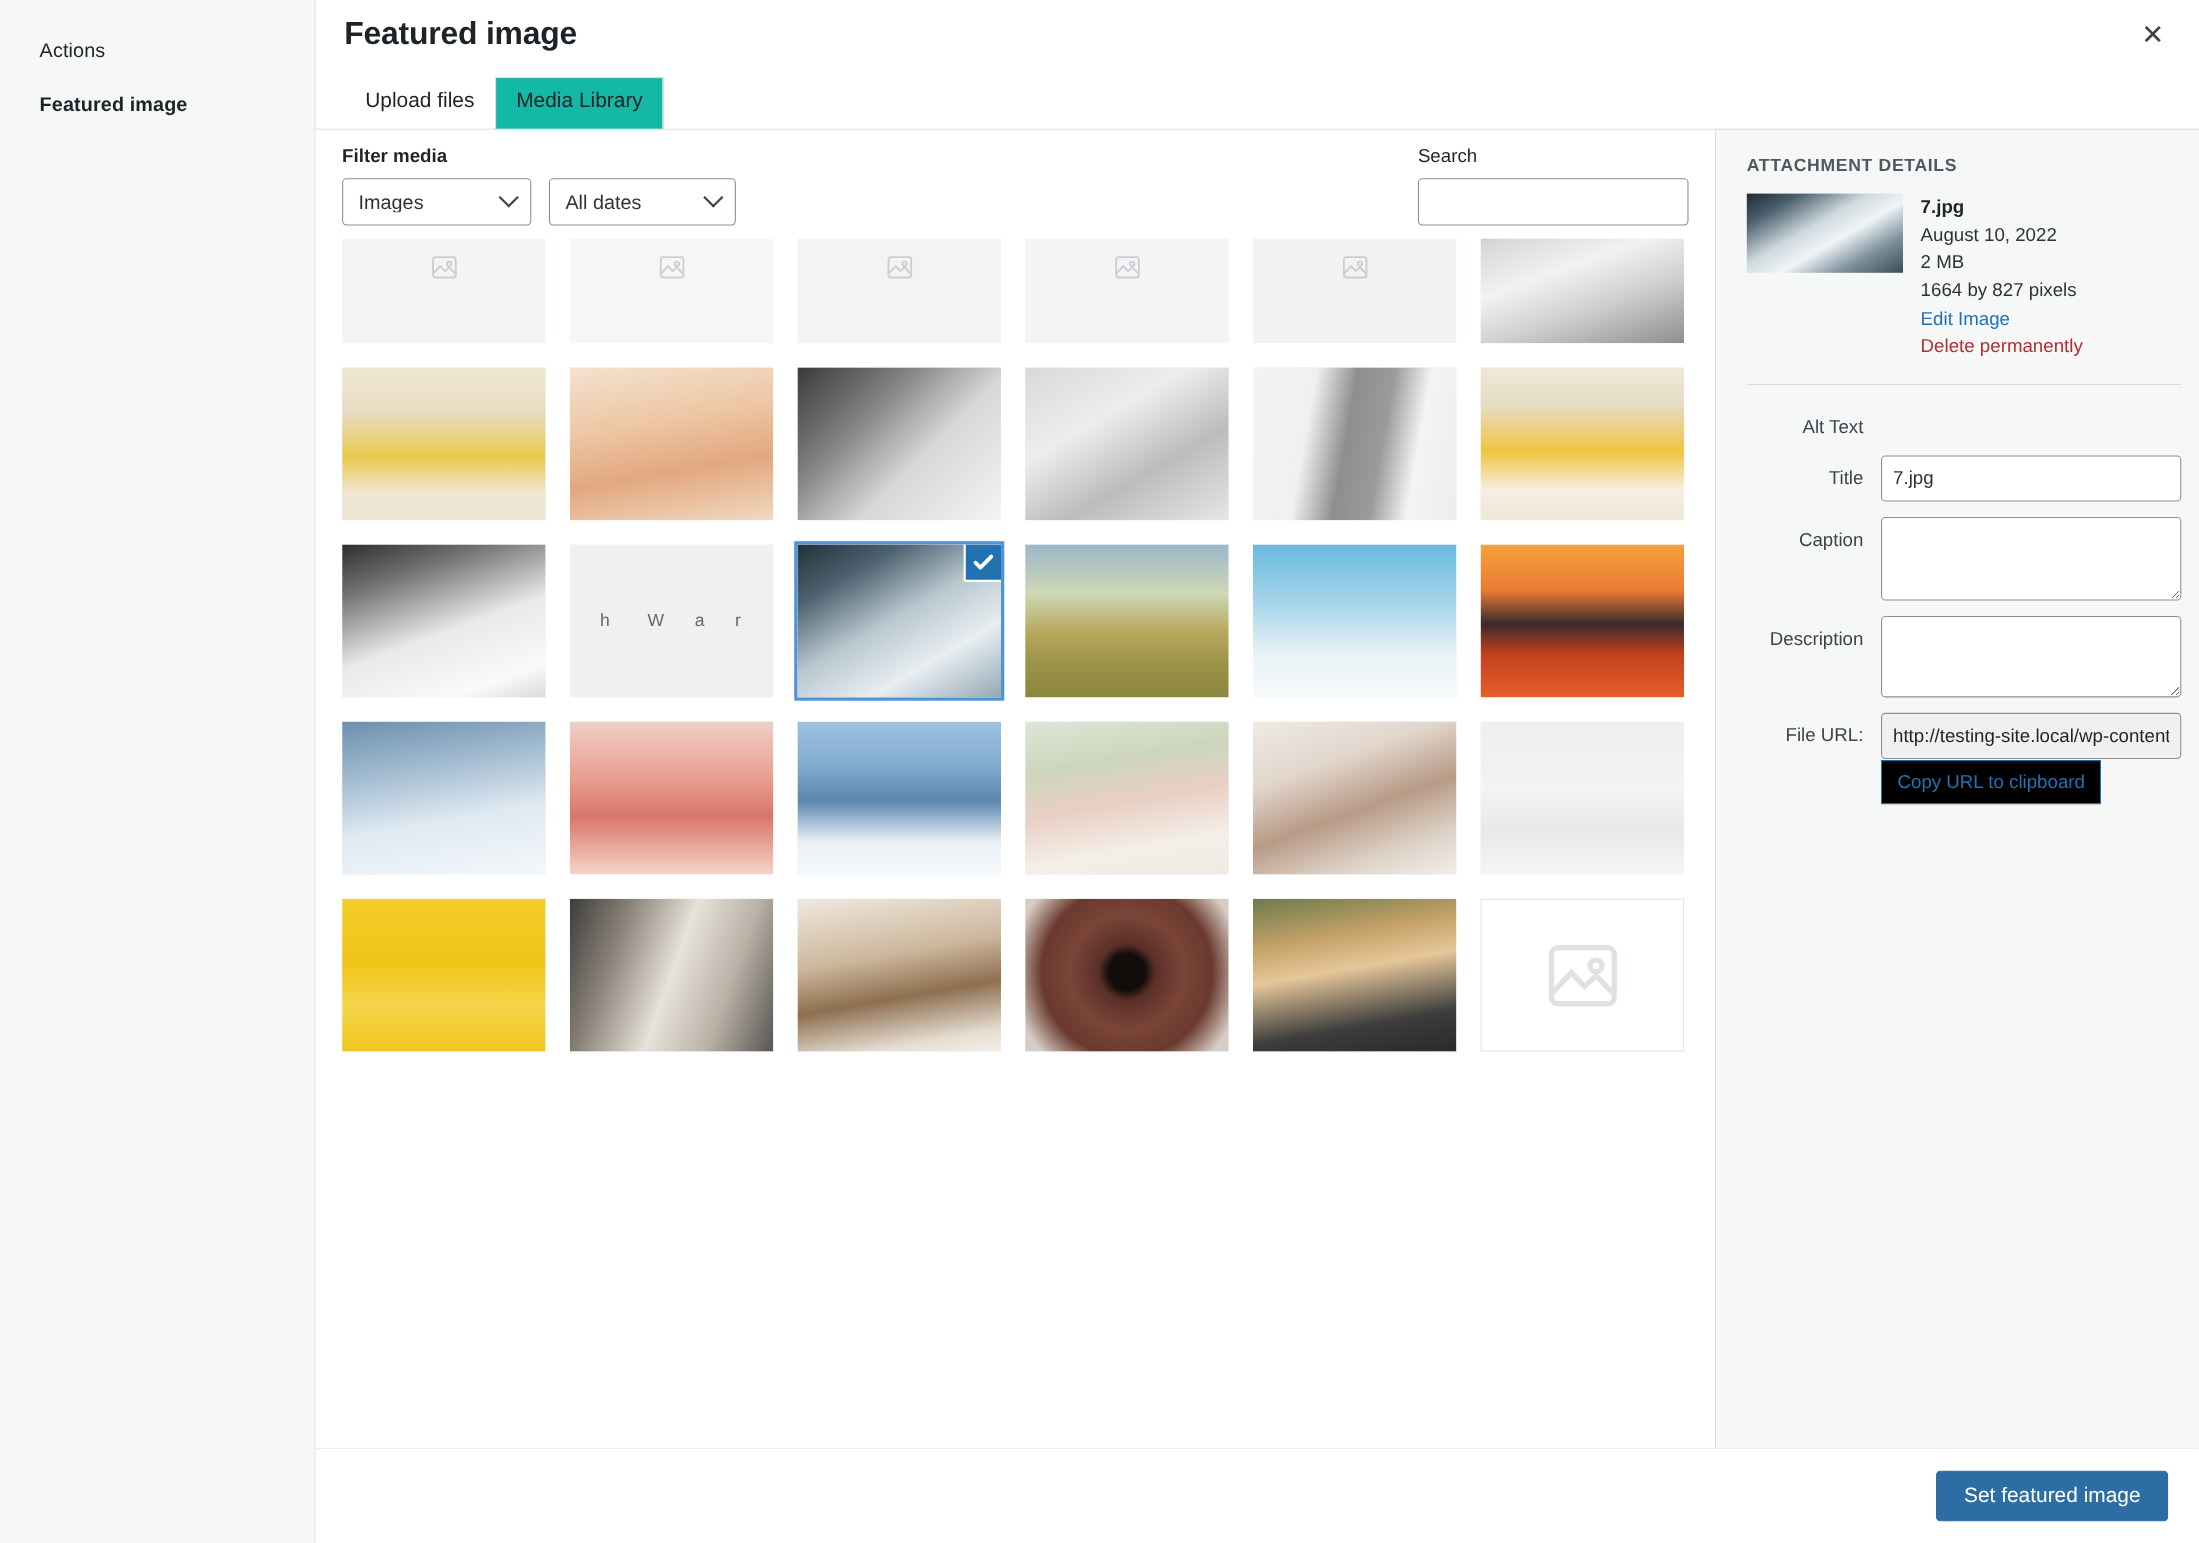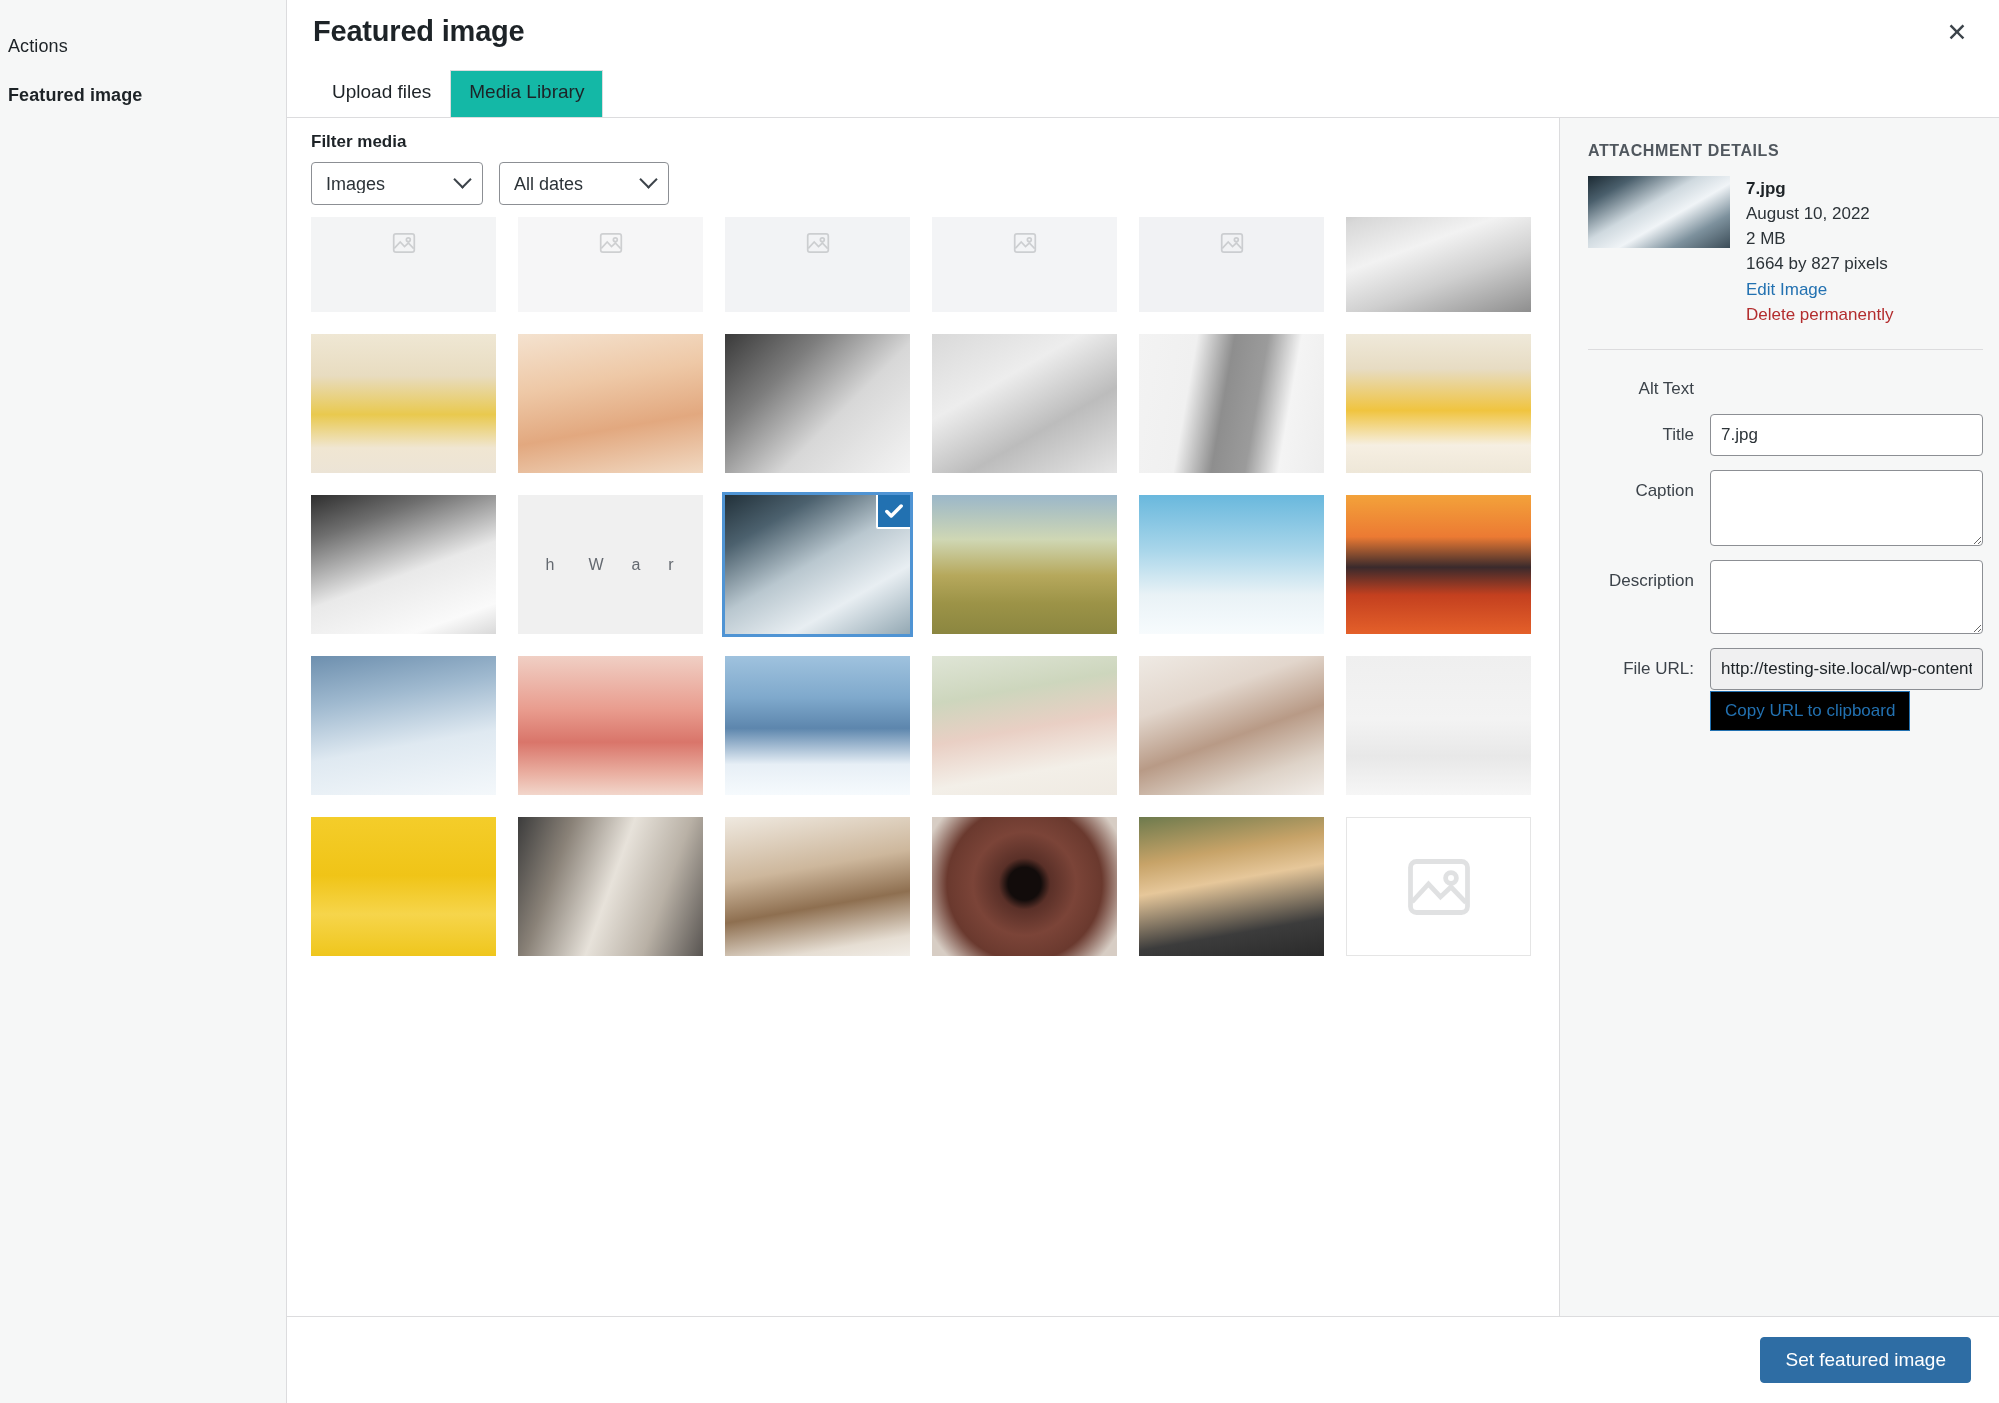--- a/index.html
+++ b/index.html
@@ -26,21 +26,21 @@
     width: 287px;
     min-width: 287px;
     height: 1403px;
     background: #f6f7f7;
     border-right: 1px solid #dcdcde;
     padding: 22px 0 0 0;
   }
   .side-item {
     font-size: 18px;
     color: #1d2327;
-    padding: 13px 8px;
+    padding: 13px 36px;
     line-height: 1.25;
     letter-spacing: .1px;
   }
   .side-item.bold { font-weight: 700; }
 
   
   #modal {
     position: relative;
     flex: 1;
     height: 1403px;
@@ -414,20 +414,24 @@
               </span>
               <span class="wp-select w-dates">
                 <select>
                   <option>All dates</option>
                 </select>
                 <i class="chev"></i>
               </span>
             </div>
           </div>
 
+          <div class="search-group">
+            <label class="search-label">Search</label>
+            <input id="search-input" type="search" value="" style="">
+          </div>
         </div>
 
         <div id="grid-wrap">
           <div id="grid">
               <button class="tile" style="background: rgb(243, 244, 245);">
                 <svg class="ph-icon ph-small" viewBox="0 0 24 24" fill="none" stroke="#a7aaad" stroke-width="1.6">
       <rect x="2.5" y="3.5" width="19" height="17" rx="2"></rect>
       <circle cx="16" cy="9" r="1.8"></circle>
       <path d="M3 17l5.5-6 4 4.3L16 12l5 5.2"></path>
     </svg>

